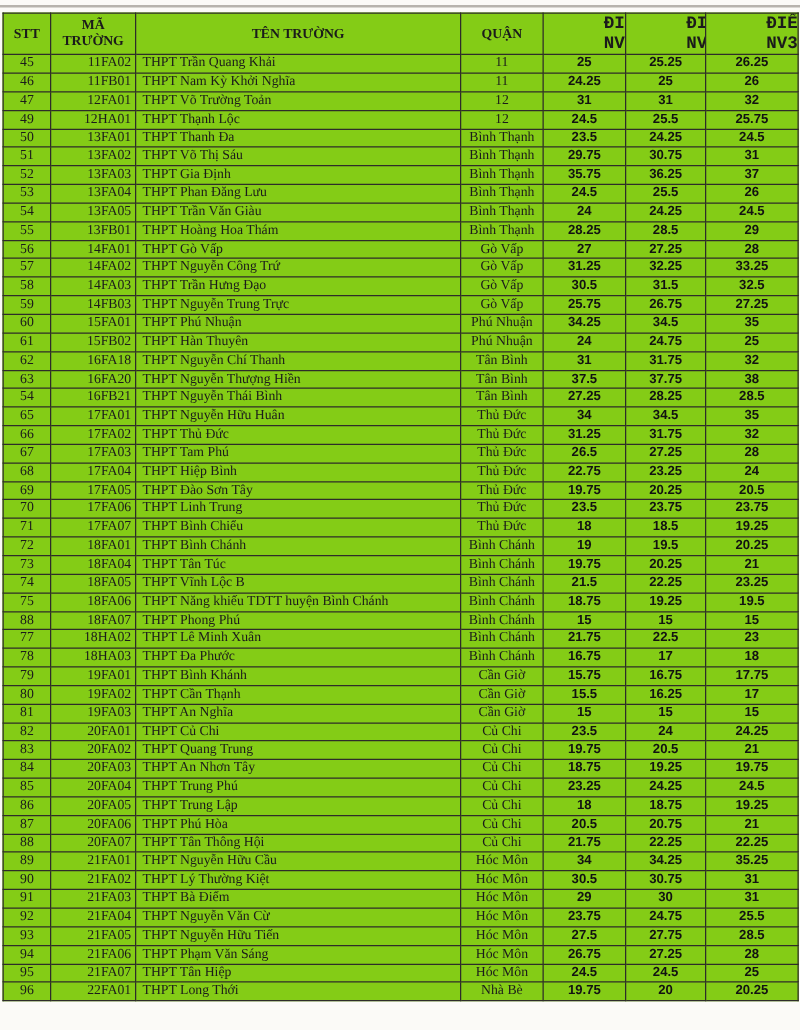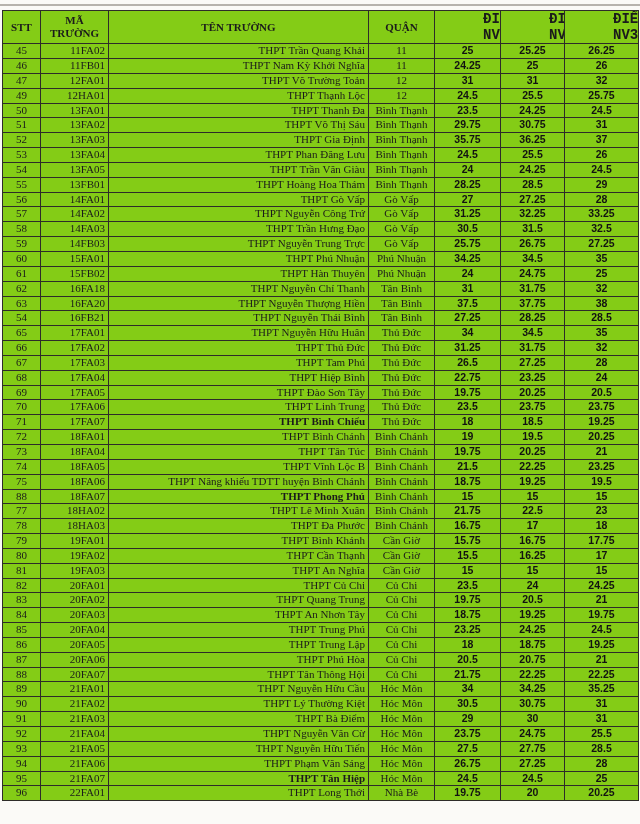--- a/index.html
+++ b/index.html
@@ -53,29 +53,29 @@
   }
   tbody td {
     height: 13.85px;
     line-height: 13.85px;
     font-size: 11px;
     white-space: nowrap;
     vertical-align: middle;
   }
   td.center { text-align: center; }
   td.code   { text-align: right; padding-left: 4px; }
-  td.name   { text-align: right; padding-left: 5px; margin-top: 40px; }
+  td.name   { text-align: left; padding-left: 5px; margin-top: 40px; }
   td.score  {
     text-align: center;
     font-family: "Liberation Sans", sans-serif;
     font-weight: bold;
     font-size: 10.5px;
     color: #121212;
   }
-  tr.bold-name td.name { font-weight: bold; }
+  tr.bold-name td.name { font-weight: normal; }
 </style>
 </head>
 <body>
 
 <div class="scan-line"></div>
 
 <div class="sheet">
   <table>
     <colgroup>
       <col style="width:38px">

